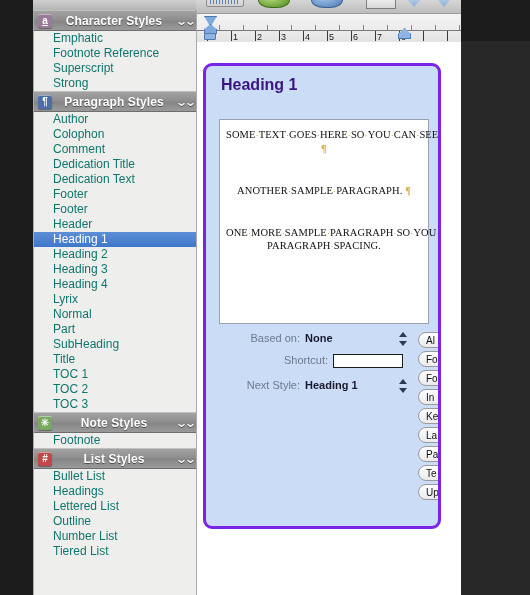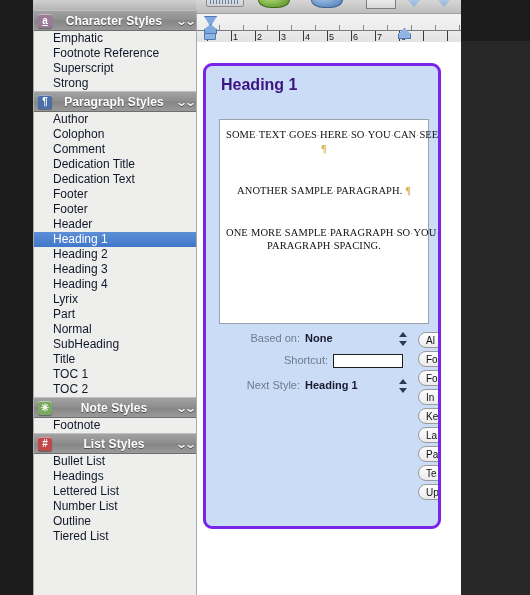--- a/index.html
+++ b/index.html
@@ -64,21 +64,21 @@
     color: #ffffff;
     text-shadow: 0 1px 0 rgba(0,0,0,0.45);
     line-height: 1;
   }
   .style-list { background: #eeeeec; padding: 0; }
   .style-item {
     height: 15px;
     line-height: 15px;
     padding-left: 19px;
     font-size: 12px;
-    color: #0f172a;
+    color: #0f766e;
     white-space: nowrap;
   }
   .style-item.selected {
     background: linear-gradient(to bottom, #5d8fd6 0%, #3f77c9 100%);
     color: #ffffff;
   }
 
   
   #mainpane {
     position: absolute;
@@ -443,46 +443,47 @@
         <div class="style-item">Dedication Title</div>
         <div class="style-item">Dedication Text</div>
         <div class="style-item">Footer</div>
         <div class="style-item">Footer</div>
         <div class="style-item">Header</div>
         <div class="style-item selected">Heading 1</div>
         <div class="style-item">Heading 2</div>
         <div class="style-item">Heading 3</div>
         <div class="style-item">Heading 4</div>
         <div class="style-item">Lyrix</div>
+        <div class="style-item">Normal</div>
         <div class="style-item">Part</div>
-        <div class="style-item">Normal</div>
         <div class="style-item">SubHeading</div>
         <div class="style-item">Title</div>
         <div class="style-item">TOC 1</div>
         <div class="style-item">TOC 2</div>
+        <div class="style-item">TOC 3</div>
       </div>
       <div class="sect-header">
         <div class="sect-icon ic-note">✳</div>
         <div class="sect-title">Note Styles</div>
         <div class="chev" style="letter-spacing: -3px; font-size: 12px;"><span style="display:inline-block;transform:scaleX(1.3);">⌄⌄</span></div>
       </div>
       <div class="style-list">
         <div class="style-item">Footnote</div>
       </div>
       <div class="sect-header">
         <div class="sect-icon ic-list">#</div>
         <div class="sect-title">List Styles</div>
         <div class="chev" style="letter-spacing: -3px; font-size: 12px;"><span style="display:inline-block;transform:scaleX(1.3);">⌄⌄</span></div>
       </div>
       <div class="style-list">
         <div class="style-item">Bullet List</div>
         <div class="style-item">Headings</div>
         <div class="style-item">Lettered List</div>
+        <div class="style-item">Outline</div>
         <div class="style-item">Number List</div>
-        <div class="style-item">Outline</div>
         <div class="style-item">Tiered List</div>
       </div>
     </div>
 
   <div id="top-strip"></div>
   <div id="top-strip-dark"></div>
 
 </div>
 
 </body></html>

